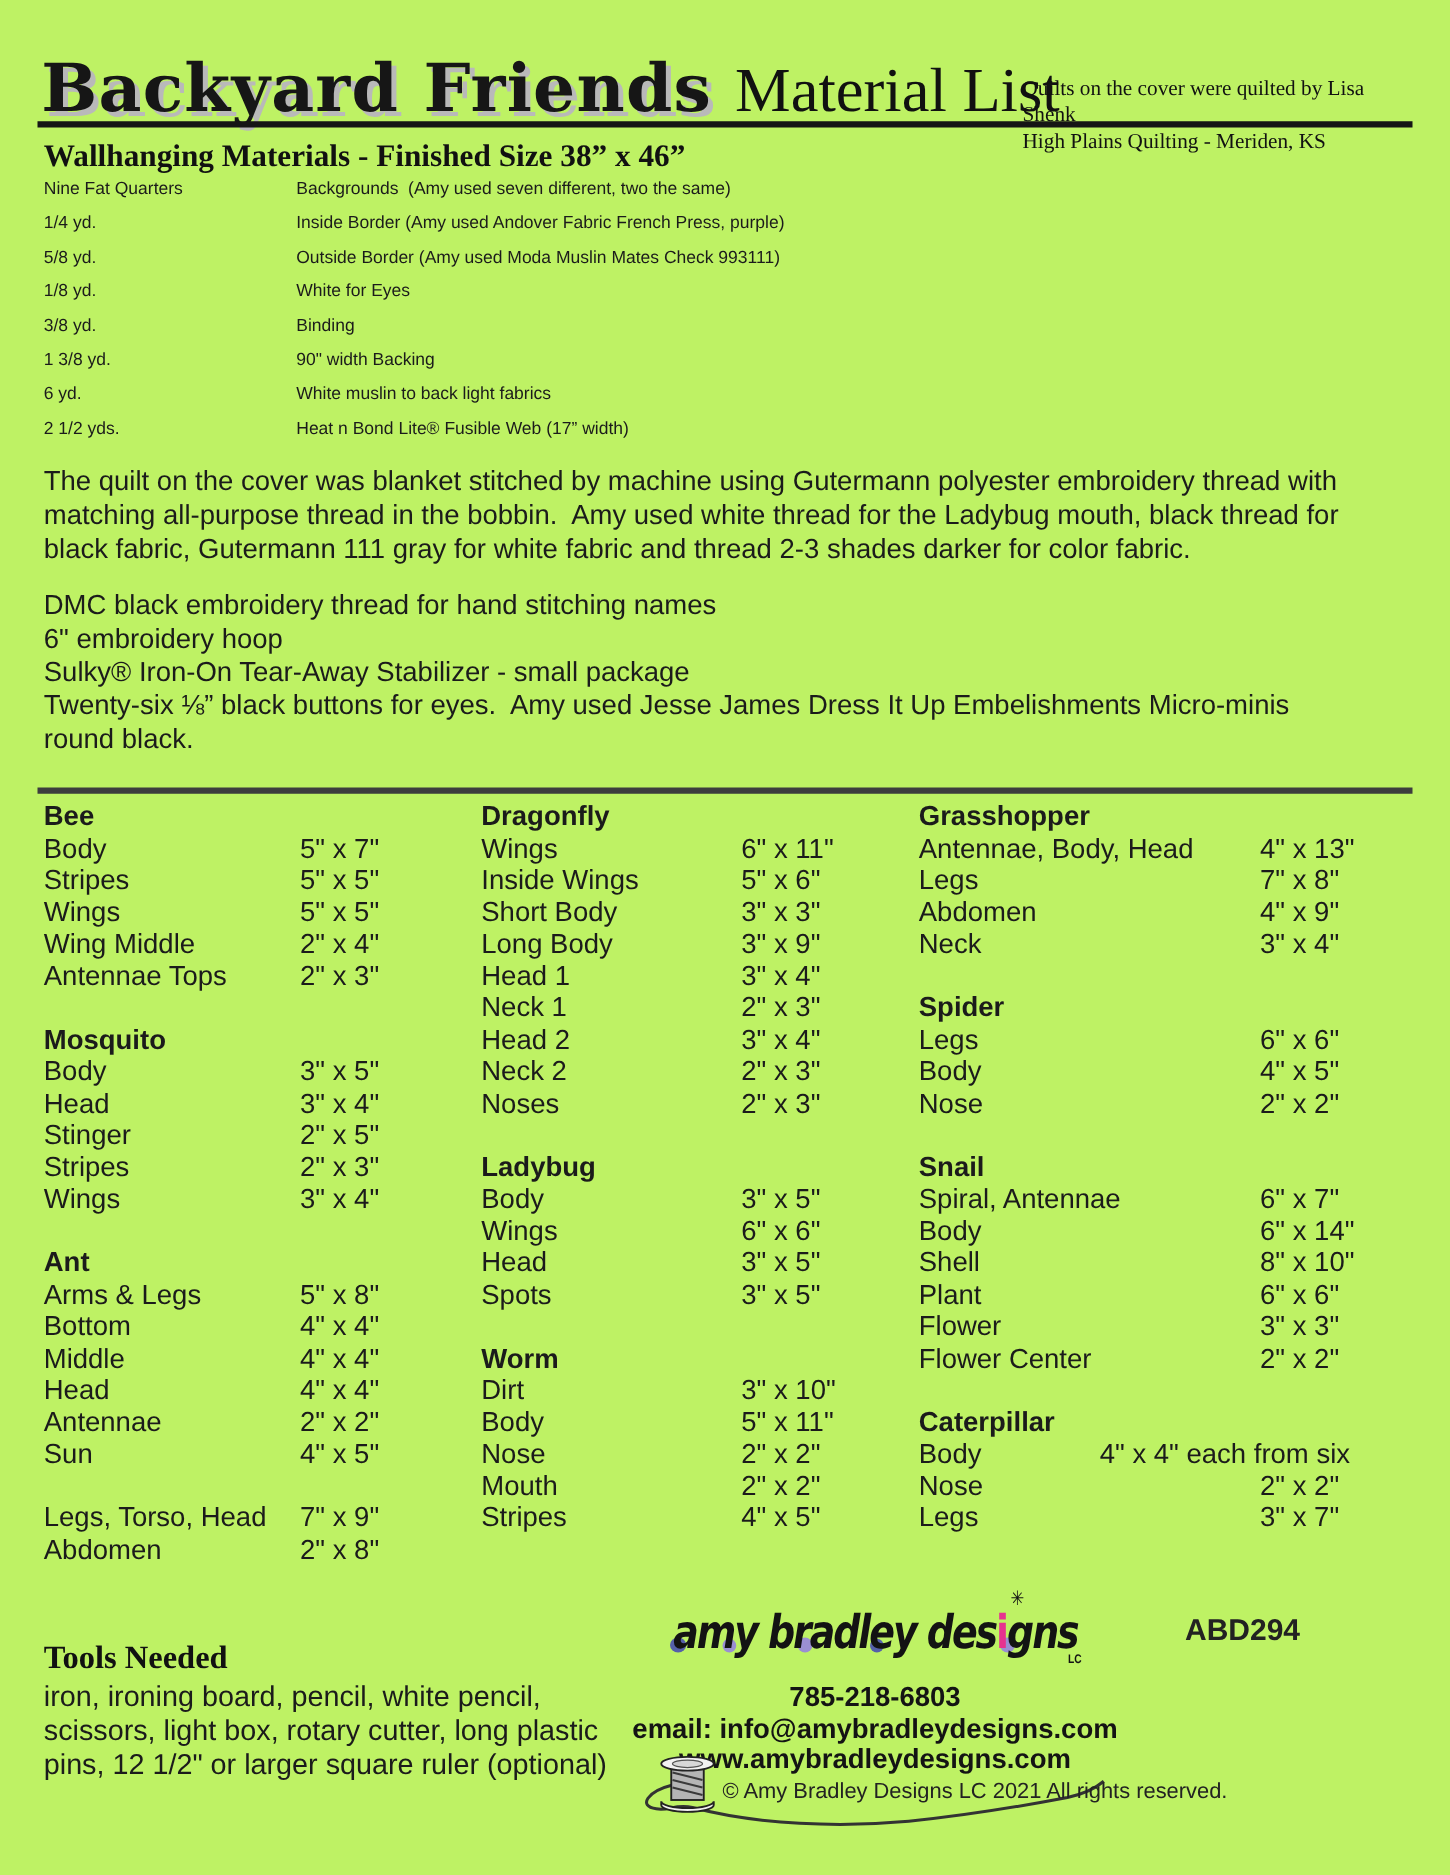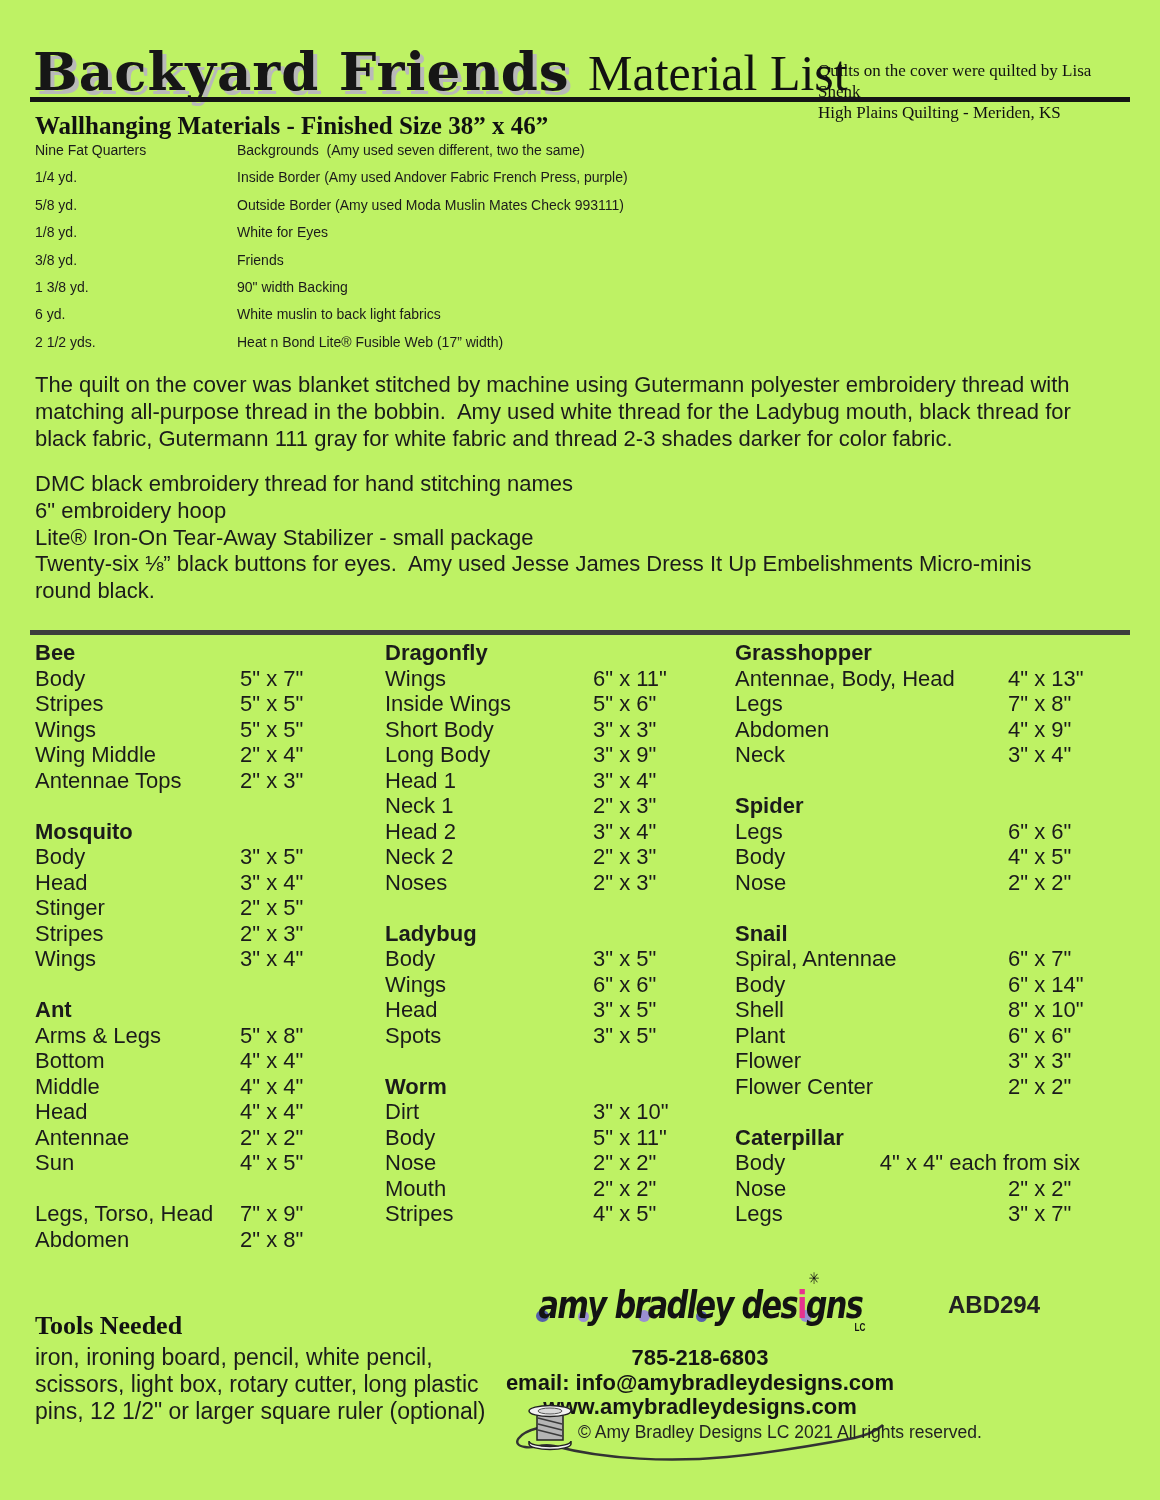--- a/index.html
+++ b/index.html
@@ -95,28 +95,28 @@
     <div>High Plains Quilting - Meriden, KS</div>
   </div>
   <div class="rule1"></div>
 
   <div class="mat-heading">Wallhanging Materials - Finished Size 38” x 46”</div>
   <div id="mat-rows">
       <div class="mat-row"><span class="qty">Nine Fat Quarters</span><span class="desc">Backgrounds  (Amy used seven different, two the same)</span></div>
       <div class="mat-row"><span class="qty">1/4 yd.</span><span class="desc">Inside Border (Amy used Andover Fabric French Press, purple)</span></div>
       <div class="mat-row"><span class="qty">5/8 yd.</span><span class="desc">Outside Border (Amy used Moda Muslin Mates Check 993111)</span></div>
       <div class="mat-row"><span class="qty">1/8 yd.</span><span class="desc">White for Eyes</span></div>
-      <div class="mat-row"><span class="qty">3/8 yd.</span><span class="desc">Friends</span></div>
+      <div class="mat-row"><span class="qty">3/8 yd.</span><span class="desc">Binding</span></div>
       <div class="mat-row"><span class="qty">1 3/8 yd.</span><span class="desc">90" width Backing</span></div>
       <div class="mat-row"><span class="qty">6 yd.</span><span class="desc">White muslin to back light fabrics</span></div>
       <div class="mat-row"><span class="qty">2 1/2 yds.</span><span class="desc">Heat n Bond Lite® Fusible Web (17” width)</span></div>
     </div>
 
   <div id="para"><div class="line">The quilt on the cover was blanket stitched by machine using Gutermann polyester embroidery thread with</div><div class="line">matching all-purpose thread in the bobbin.  Amy used white thread for the Ladybug mouth, black thread for</div><div class="line">black fabric, Gutermann 111 gray for white fabric and thread 2-3 shades darker for color fabric.</div></div>
-  <div id="notes"><div class="line">DMC black embroidery thread for hand stitching names</div><div class="line">6" embroidery hoop</div><div class="line">Lite® Iron-On Tear-Away Stabilizer - small package</div><div class="line">Twenty-six ⅛” black buttons for eyes.  Amy used Jesse James Dress It Up Embelishments Micro-minis</div><div class="line">round black.</div></div>
+  <div id="notes"><div class="line">DMC black embroidery thread for hand stitching names</div><div class="line">6" embroidery hoop</div><div class="line">Sulky® Iron-On Tear-Away Stabilizer - small package</div><div class="line">Twenty-six ⅛” black buttons for eyes.  Amy used Jesse James Dress It Up Embelishments Micro-minis</div><div class="line">round black.</div></div>
 
   <div class="rule2"></div>
 
   <div id="cutting">
       <div class="cut-col col0">
         <div class="section">
           <div class="sec-title">Bee</div>
           <div class="c-row"><span class="lbl">Body</span><span class="val">5" x 7"</span></div>
           <div class="c-row"><span class="lbl">Stripes</span><span class="val">5" x 5"</span></div>
           <div class="c-row"><span class="lbl">Wings</span><span class="val">5" x 5"</span></div>

